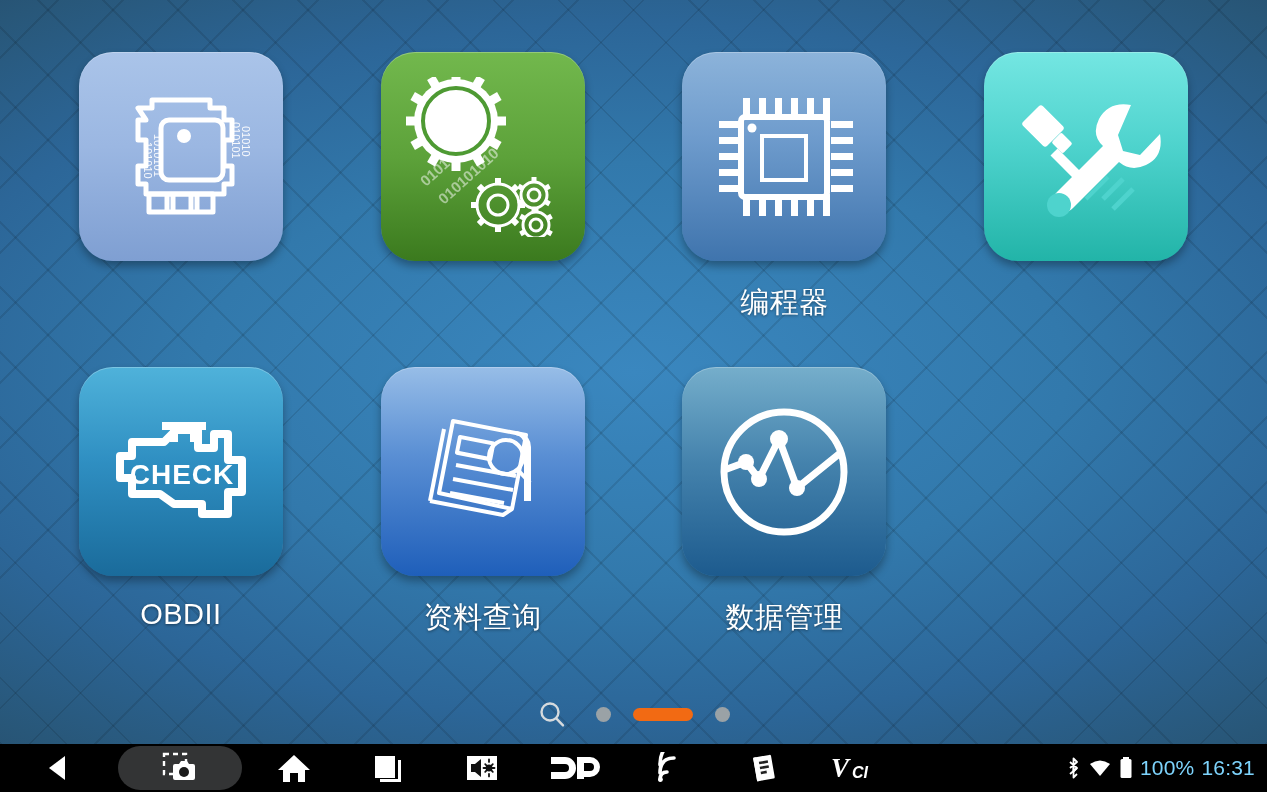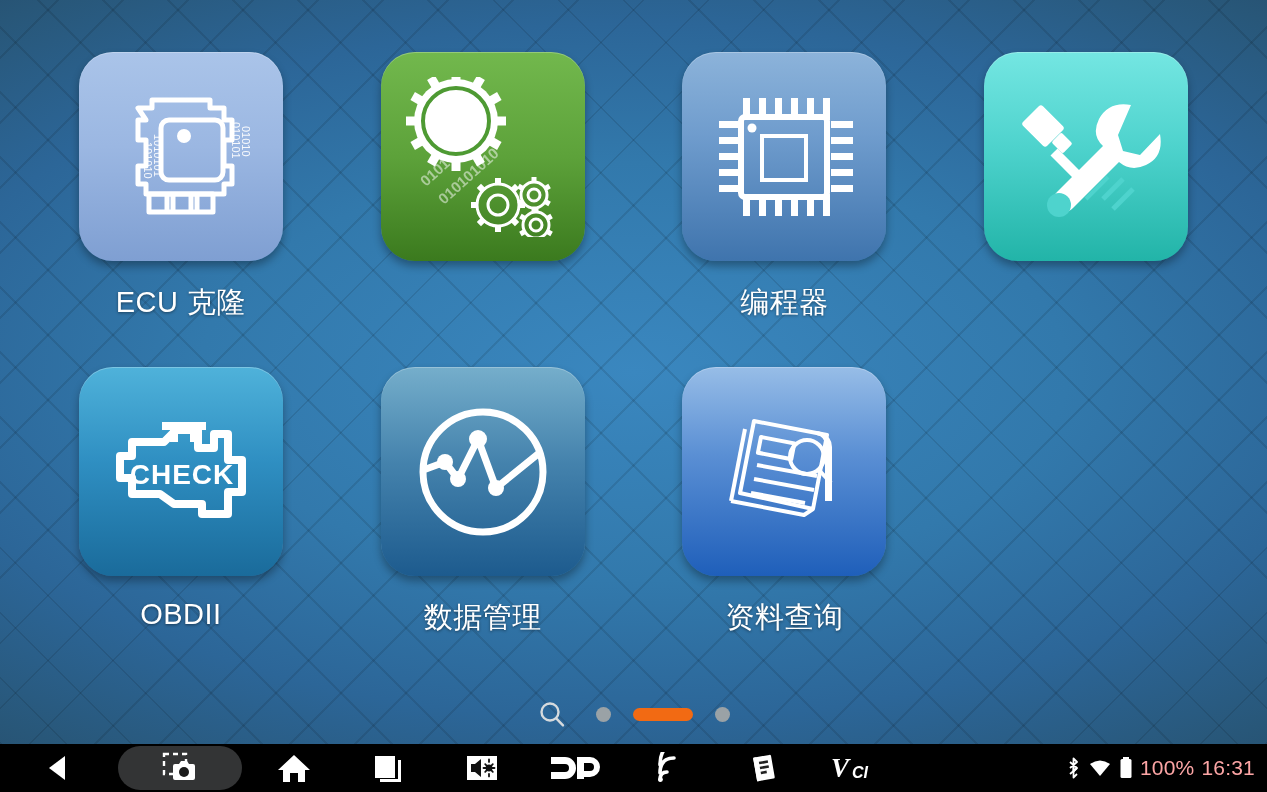--- a/index.html
+++ b/index.html
@@ -68,21 +68,21 @@
   #navleft{ display:flex; align-items:center; height:48px; padding-left:24px; gap:0; }
   .navbtn{
     width:68px; height:44px; display:flex; align-items:center; justify-content:center;
     margin-right:26px;
   }
   .navbtn.pill{ background:#333435; border-radius:23px; width:124px; margin-right:18px; }
   #navright{
     margin-left:auto; display:flex; align-items:center; gap:7px; padding-right:12px;
     color:#fff; font-size:21px;
   }
-  #navright .txt{ color:#fca5a5; font-size:21px; letter-spacing:0.2px; }
+  #navright .txt{ color:#7dd3fc; font-size:21px; letter-spacing:0.2px; }
 </style>
 </head>
 <body>
 
 <div id="desktop">
 
   <div id="grid">
 
     <div class="cell">
       <div class="tilewrap">
@@ -99,21 +99,20 @@
               <g fill="#fff" font-family="Liberation Sans, sans-serif" font-size="11" opacity="0.92">
                 <text x="38" y="50" transform="rotate(90 38 50)">101010</text>
                 <text x="48" y="42" transform="rotate(90 48 42)">1010101</text>
                 <text x="126" y="30" transform="rotate(90 126 30)">010101</text>
                 <text x="136" y="34" transform="rotate(90 136 34)">01010</text>
               </g>
             </svg>
           </span>
         </div>
       </div>
-      <div class="label">ECU 克隆</div>
     </div>
 
     <div class="cell">
       <div class="tilewrap">
         <div class="tile" style="background:linear-gradient(180deg,#72b84d 0%,#5da23a 50%,#3b7a1e 100%);">
           <span>
             <svg width="170" height="160" viewBox="0 0 170 160">
               <g fill="#fff" opacity="0.5" font-family="Liberation Sans, sans-serif" font-size="15" font-weight="bold">
                 <text x="28" y="110" transform="rotate(-42 28 110)">01010101010</text>
                 <text x="46" y="128" transform="rotate(-42 46 128)">010101010</text>
@@ -265,38 +264,20 @@
               <text x="76" y="70" text-anchor="middle" fill="#fff" font-family="Liberation Sans, sans-serif" font-size="28" font-weight="bold" letter-spacing="1">CHECK</text>
             </svg>
           </span>
         </div>
       </div>
       <div class="label">OBDII</div>
     </div>
 
     <div class="cell">
       <div class="tilewrap">
-        <div class="tile" style="background:linear-gradient(180deg,#75aecb 0%,#4583ad 45%,#1d5b8e 100%);">
-          <span>
-            <svg width="140" height="140" viewBox="0 0 140 140">
-              <circle cx="70" cy="70" r="60" fill="none" stroke="#fff" stroke-width="7"></circle>
-              <polyline points="13,67 32,60 45,77 65,37 83,86 125,52" fill="none" stroke="#fff" stroke-width="7" stroke-linejoin="round" stroke-linecap="round"></polyline>
-              <circle cx="32" cy="60" r="8" fill="#fff"></circle>
-              <circle cx="45" cy="77" r="8" fill="#fff"></circle>
-              <circle cx="65" cy="37" r="9" fill="#fff"></circle>
-              <circle cx="83" cy="86" r="8" fill="#fff"></circle>
-            </svg>
-          </span>
-        </div>
-      </div>
-      <div class="label">数据管理</div>
-    </div>
-
-    <div class="cell">
-      <div class="tilewrap">
         <div class="tile" style="background:linear-gradient(180deg,#97bde7 0%,#5a8fd4 42%,#1f5fba 100%);">
           <span>
             <svg width="150" height="150" viewBox="0 0 150 150">
               <g fill="none" stroke="#fff" stroke-width="4" stroke-linejoin="round">
                 <path d="M31 96 L45 24 L118 38 L104 112 z"></path>
                 <path d="M22 104 L36 32"></path>
                 <path d="M22 104 L95 118 L104 112"></path>
                 <path d="M108 36 q10 2 10 12 v56"></path>
                 <path d="M113 38 q8 3 8 12 v54"></path>
                 <rect x="52" y="40" width="34" height="16" transform="rotate(11 52 40)"></rect>
@@ -304,20 +285,38 @@
                 <path d="M45 82 L105 93"></path>
                 <path d="M42 96 L96 106"></path>
                 <circle cx="98" cy="60" r="17"></circle>
                 <path d="M110 73 L122 86"></path>
               </g>
             </svg>
           </span>
         </div>
       </div>
       <div class="label">资料查询</div>
+    </div>
+
+    <div class="cell">
+      <div class="tilewrap">
+        <div class="tile" style="background:linear-gradient(180deg,#75aecb 0%,#4583ad 45%,#1d5b8e 100%);">
+          <span>
+            <svg width="140" height="140" viewBox="0 0 140 140">
+              <circle cx="70" cy="70" r="60" fill="none" stroke="#fff" stroke-width="7"></circle>
+              <polyline points="13,67 32,60 45,77 65,37 83,86 125,52" fill="none" stroke="#fff" stroke-width="7" stroke-linejoin="round" stroke-linecap="round"></polyline>
+              <circle cx="32" cy="60" r="8" fill="#fff"></circle>
+              <circle cx="45" cy="77" r="8" fill="#fff"></circle>
+              <circle cx="65" cy="37" r="9" fill="#fff"></circle>
+              <circle cx="83" cy="86" r="8" fill="#fff"></circle>
+            </svg>
+          </span>
+        </div>
+      </div>
+      <div class="label">数据管理</div>
     </div>
 
 
   </div>
 
   <div id="pager">
     <span id="searchbtn">
       <svg width="28" height="28" viewBox="0 0 28 28">
         <circle cx="12" cy="12" r="8.5" fill="none" stroke="#d6dadd" stroke-width="2.4"></circle>
         <path d="M18.2 18.4 L25 25.4" stroke="#d6dadd" stroke-width="2.4" stroke-linecap="round"></path>

